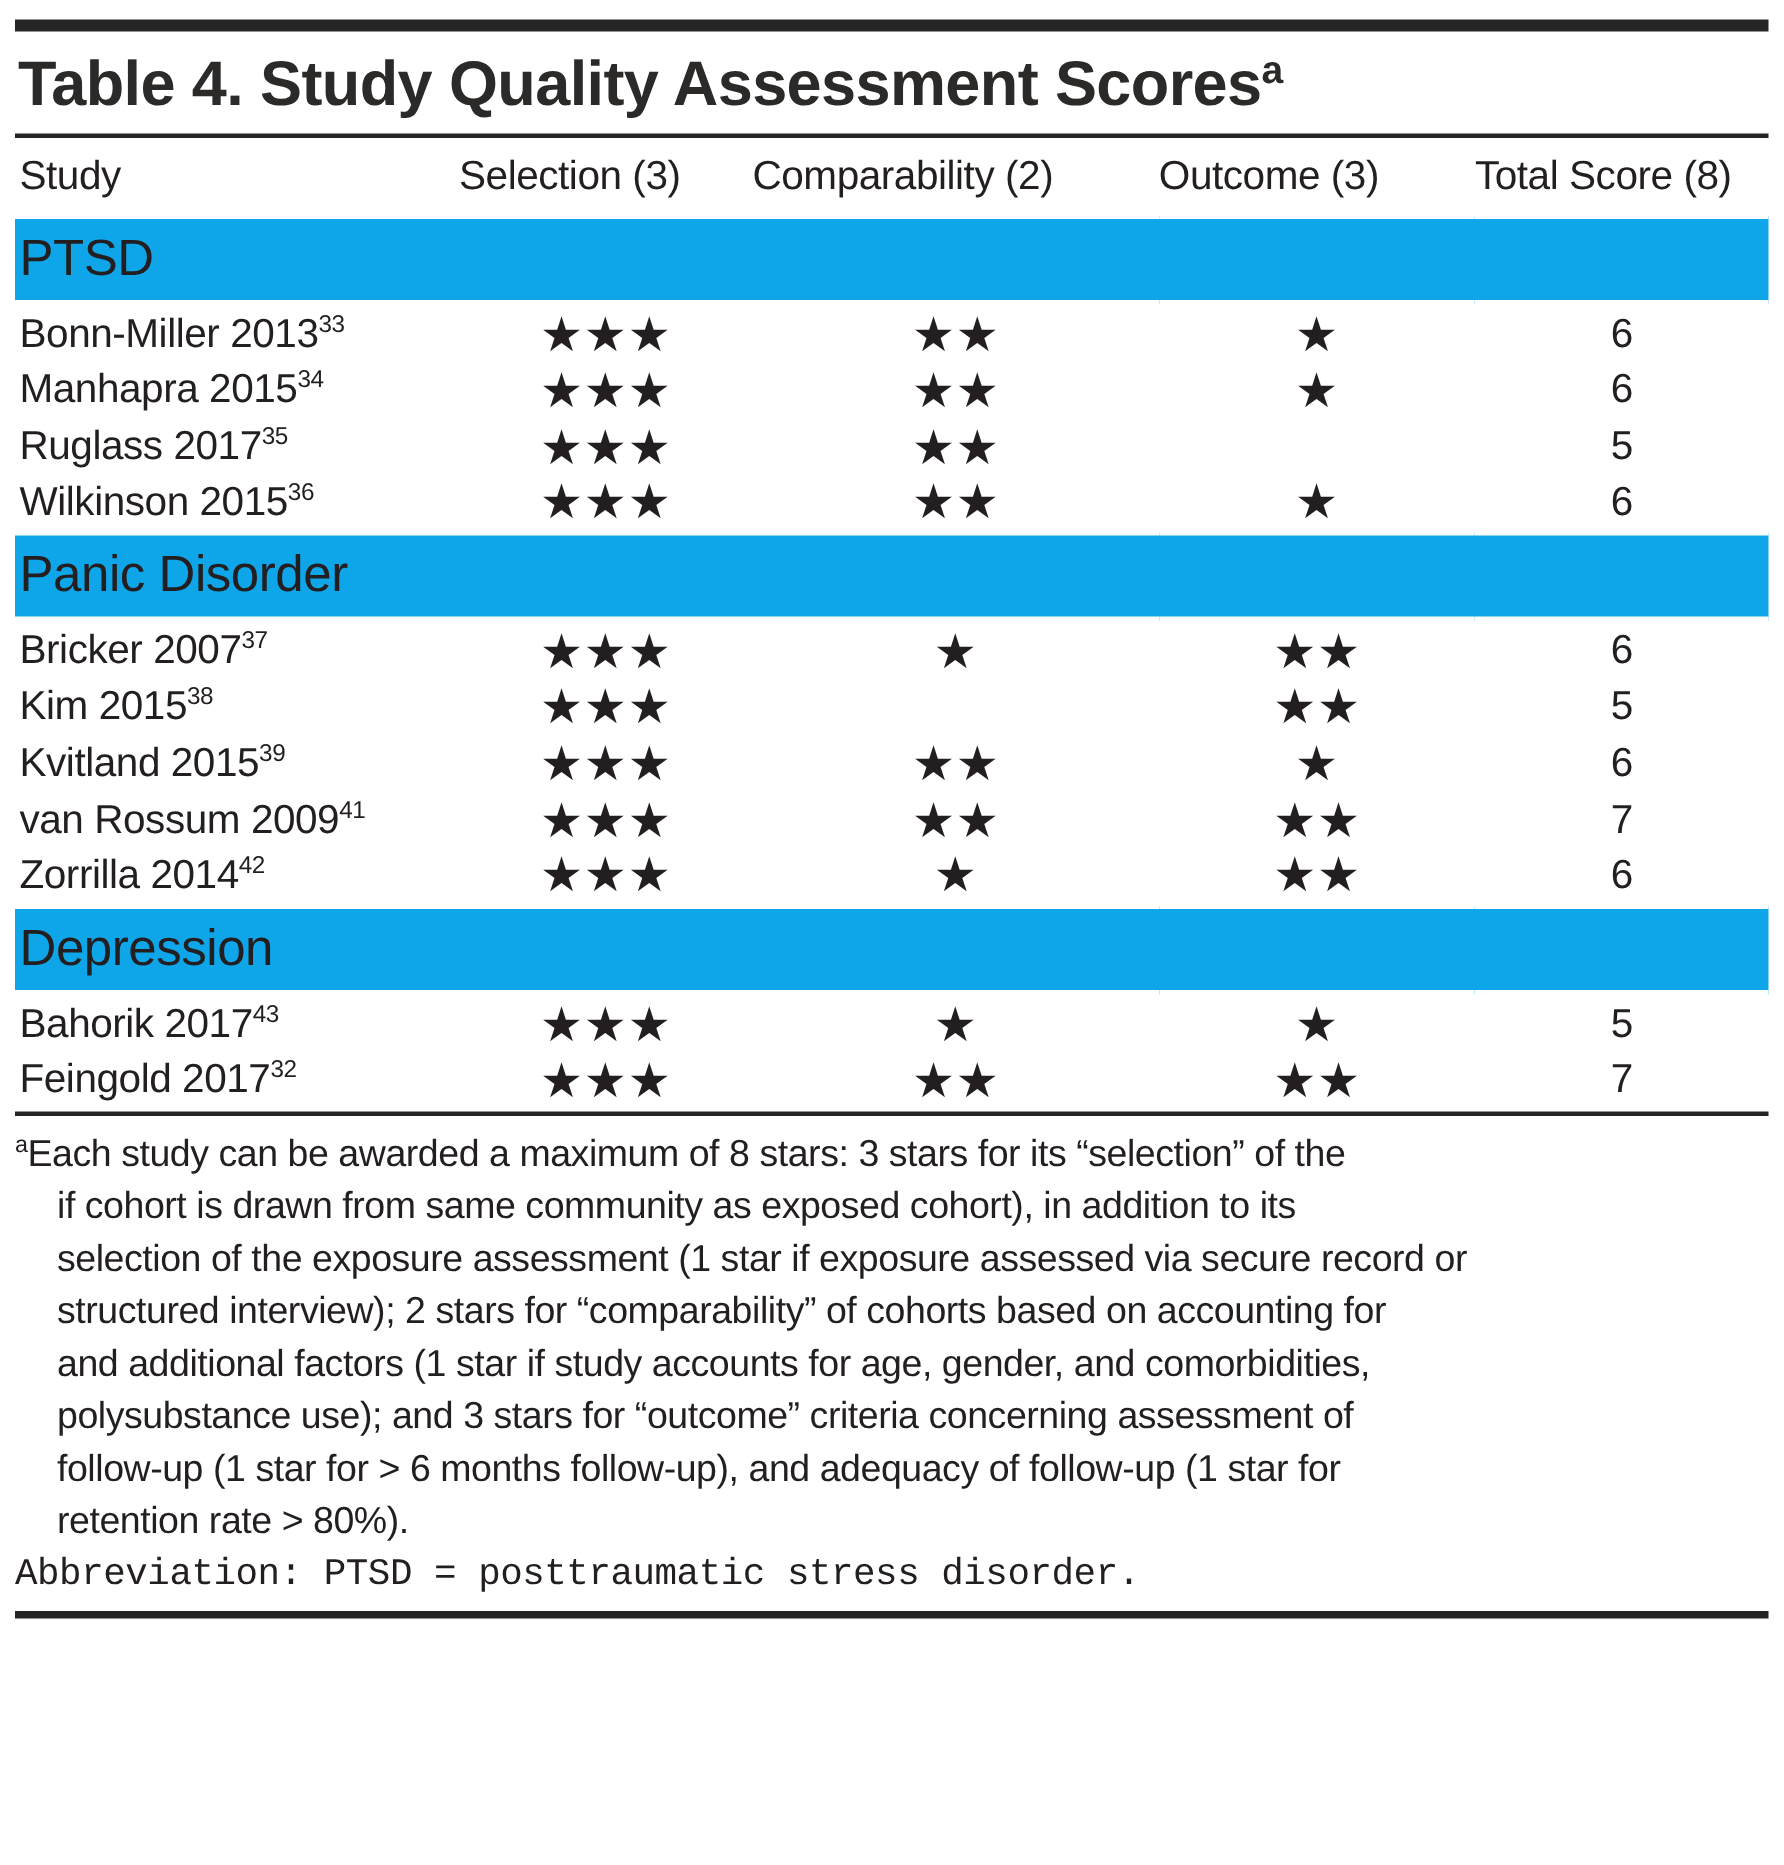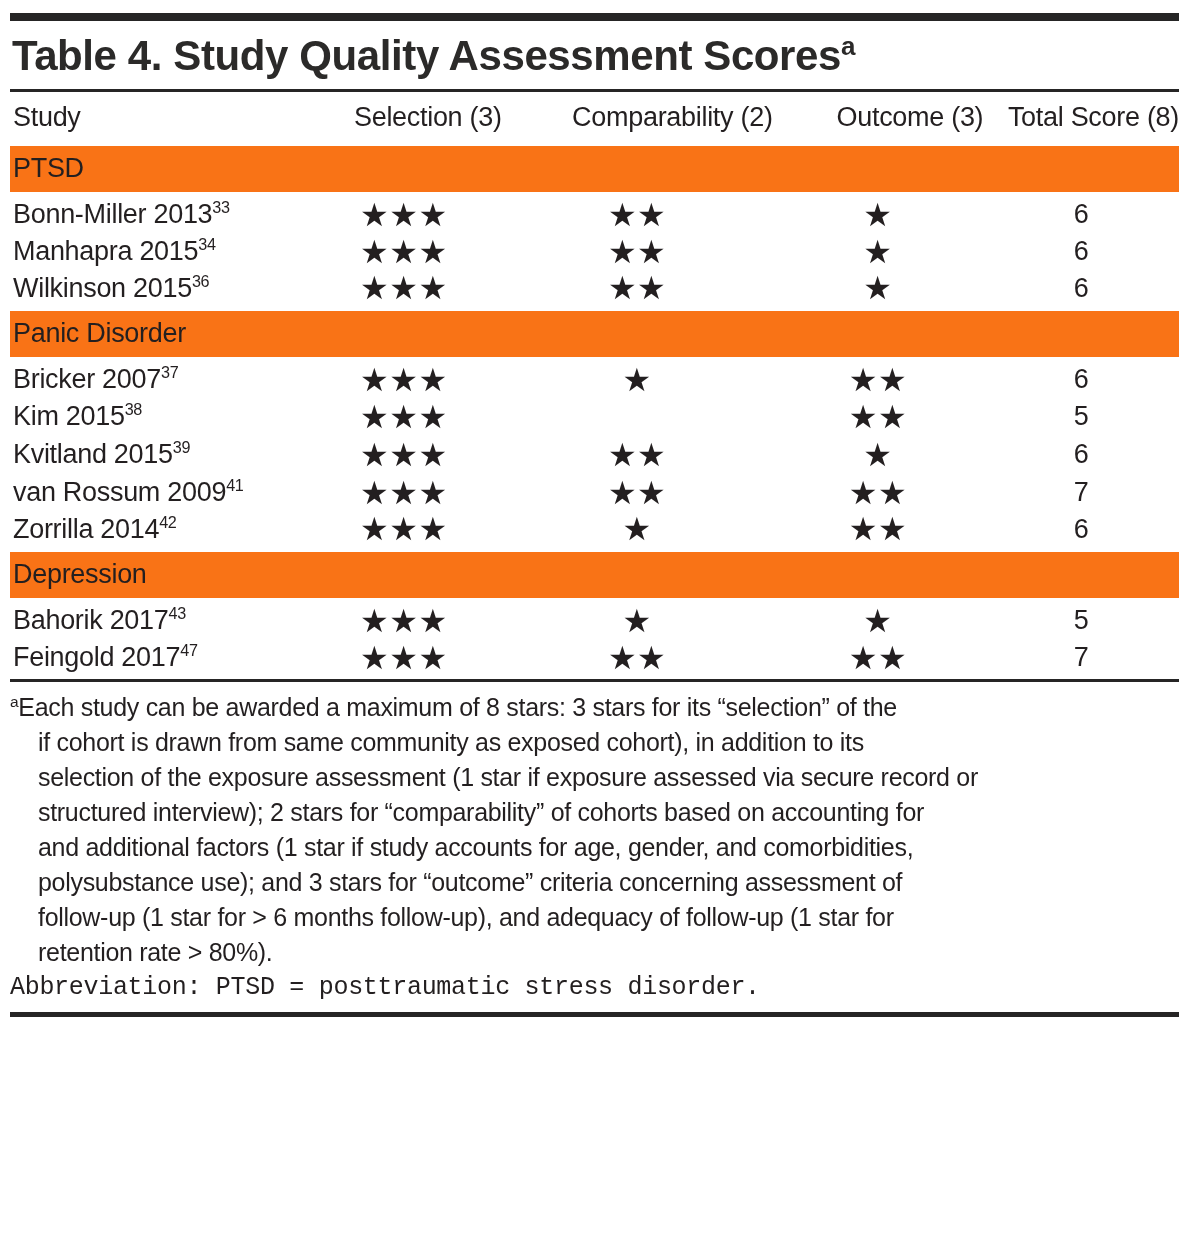--- a/index.html
+++ b/index.html
@@ -40,33 +40,33 @@
     letter-spacing: -0.3px;
   }
   col.c-study   { width: 295px; }
   col.c-sel     { width: 195px; }
   col.c-comp    { width: 270px; }
   col.c-out     { width: 210px; }
   col.c-total   { width: 195px; }
 
   thead th {
     font-weight: normal;
-    text-align: right;
+    text-align: left;
     padding: 10px 0 8px 0;
     border-bottom: 2px solid #262525;
     white-space: nowrap;
   }
   thead th.left { text-align: left; padding-left: 3px; }
 
   tr.section-row td {
-    background: #f97316;
+    background: #0ea5e9;
     padding: 7px 0 8px 3px;
     border-top: 5px solid #ffffff;
     border-bottom: 5px solid #ffffff;
-    font-size: 27px;
+    font-size: 34px;
   }
   tr.data-row td {
     height: 38px;
     vertical-align: middle;
     padding: 0;
   }
   td.study-cell {
     text-align: left;
     padding-left: 3px !important;
     white-space: nowrap;
@@ -142,20 +142,27 @@
           <td class="total-cell">6</td>
         </tr>
         <tr class="data-row">
           <td class="study-cell">Manhapra 2015<sup>34</sup></td>
           <td class="stars-cell">★★★</td>
           <td class="stars-cell">★★</td>
           <td class="stars-cell">★</td>
           <td class="total-cell">6</td>
         </tr>
         <tr class="data-row">
+          <td class="study-cell">Ruglass 2017<sup>35</sup></td>
+          <td class="stars-cell">★★★</td>
+          <td class="stars-cell">★★</td>
+          <td class="stars-cell"></td>
+          <td class="total-cell">5</td>
+        </tr>
+        <tr class="data-row">
           <td class="study-cell">Wilkinson 2015<sup>36</sup></td>
           <td class="stars-cell">★★★</td>
           <td class="stars-cell">★★</td>
           <td class="stars-cell">★</td>
           <td class="total-cell">6</td>
         </tr>
         <tr class="section-row">
           <td colspan="5">Panic Disorder</td>
         </tr>
         <tr class="data-row">
@@ -197,21 +204,21 @@
           <td colspan="5">Depression</td>
         </tr>
         <tr class="data-row">
           <td class="study-cell">Bahorik 2017<sup>43</sup></td>
           <td class="stars-cell">★★★</td>
           <td class="stars-cell">★</td>
           <td class="stars-cell">★</td>
           <td class="total-cell">5</td>
         </tr>
         <tr class="data-row">
-          <td class="study-cell">Feingold 2017<sup>47</sup></td>
+          <td class="study-cell">Feingold 2017<sup>32</sup></td>
           <td class="stars-cell">★★★</td>
           <td class="stars-cell">★★</td>
           <td class="stars-cell">★★</td>
           <td class="total-cell">7</td>
         </tr>
       </tbody>
   </table>
 
   <div class="rule-bottom-table"></div>
 

